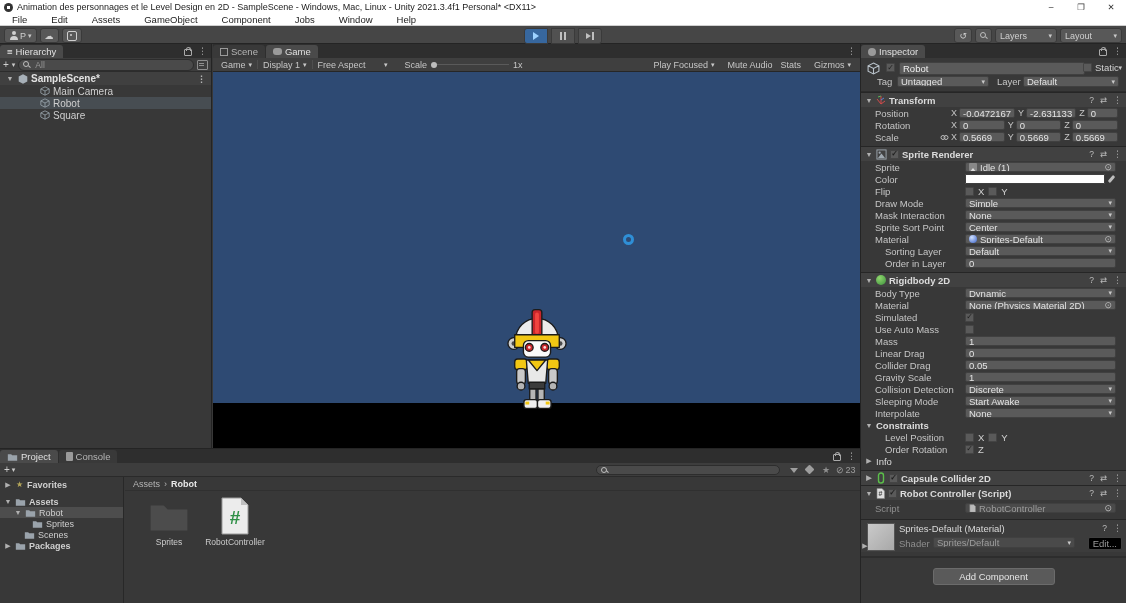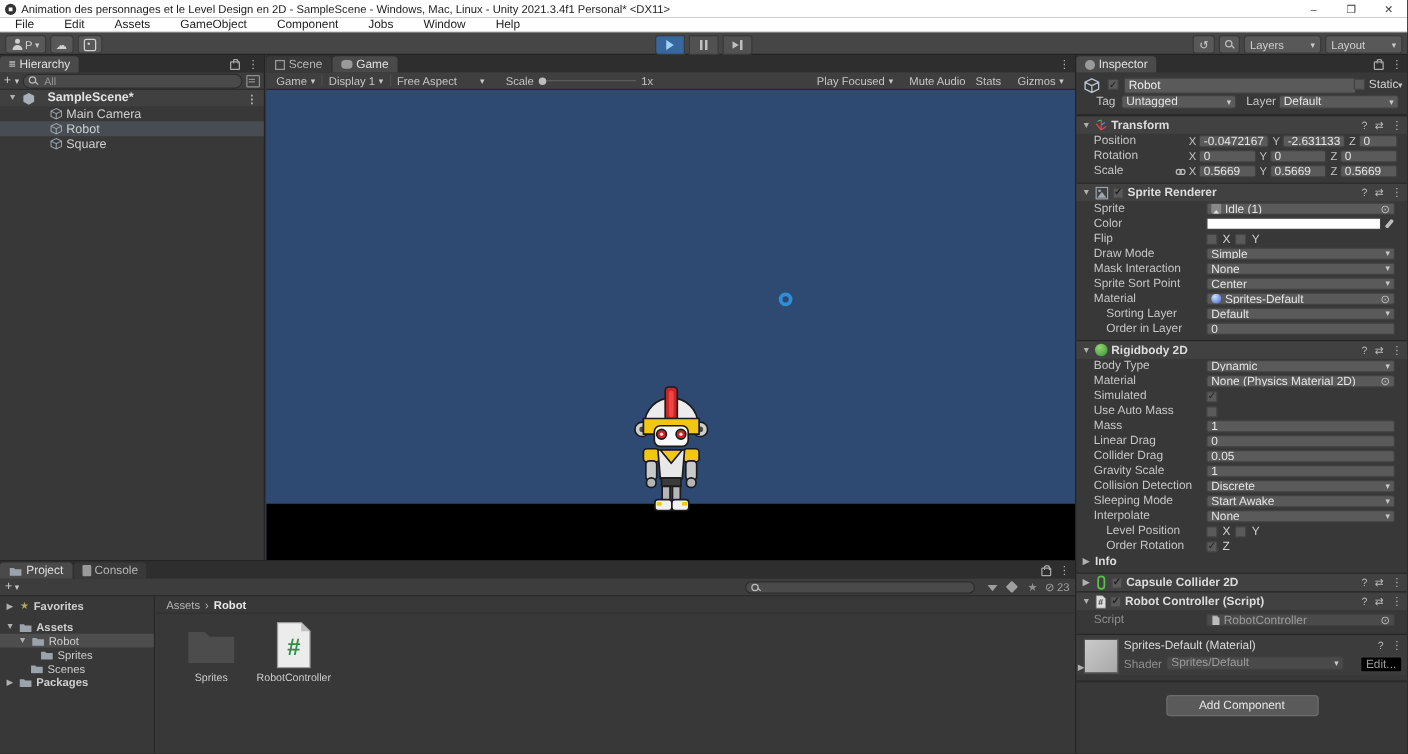--- a/index.html
+++ b/index.html
@@ -57,21 +57,21 @@
   .kebab{font-size:9px;color:#b5b5b5;letter-spacing:0;}
 
   
   .hier{position:absolute;left:0;top:44px;width:212px;height:404px;background:#383838;border-right:1px solid #242424;box-sizing:border-box;}
   .searchrow{height:14px;background:#3d3d3d;border-bottom:1px solid #2c2c2c;display:flex;align-items:center;padding:0 3px;gap:3px;box-sizing:border-box;}
   .searchbox{flex:1;height:10px;background:#4a4a4a;border:1px solid #2d2d2d;border-radius:6px;display:flex;align-items:center;padding:0 4px;gap:3px;}
   .searchbox input{flex:1;background:transparent;border:none;outline:none;color:#ddd;font-size:8.5px;font-family:inherit;min-width:0;}
   .searchbox input::placeholder{color:#999;}
   .filter-icon{width:9px;height:8px;border:1px solid #8e8e8e;border-radius:1px;position:relative;display:inline-block;}
   .filter-icon::after{content:"";position:absolute;left:1px;top:2px;width:5px;height:1px;background:#8e8e8e;box-shadow:0 2px 0 #8e8e8e;}
-  .scene-row{height:13px;display:flex;align-items:center;gap:10px;background:#404040;padding-left:18px;font-weight:bold;color:#e2e2e2;position:relative;}
+  .scene-row{height:13px;display:flex;align-items:center;gap:3px;background:#404040;padding-left:18px;font-weight:bold;color:#e2e2e2;position:relative;}
   .hrow{height:12px;display:flex;align-items:center;gap:3px;padding-left:40px;color:#cfcfcf;}
   .hrow.selected{background:#474d52;}
   .fold{width:8px;font-size:7px;color:#b0b0b0;text-align:center;flex:0 0 auto;}
 
   
   .center{position:absolute;left:213px;top:44px;width:647px;height:404px;}
   .gtoolbar{height:14px;background:#3f3f3f;border-bottom:1px solid #262626;display:flex;align-items:center;
     font-size:9px;color:#c6c6c6;padding:0 3px;box-sizing:border-box;position:relative;}
   .gdd{display:flex;align-items:center;gap:3px;padding:0 5px;}
   .gsep{width:1px;height:9px;background:#4e4e4e;}
@@ -685,39 +685,45 @@
       <div class="irow">
         <span class="ilabel">Interpolate</span>
         <span class="ictrl">
             <span class="fld">
               <span>None</span>
               <i class="dd-arrow">▾</i>
             </span>
           </span>
       </div>
       <div class="irow">
+        <span class="foldline">
+            <span class="fold">▼</span>
+            <span>Constraints</span>
+          </span>
+      </div>
+      <div class="irow">
         <span class="ilabel ind">Level Position</span>
         <span class="ictrl" style="display:flex;align-items:center;gap:4px;">
           <span class="cb"></span>
             <span>X</span>
           <span class="cb"></span>
             <span>Y</span>
         </span>
       </div>
       <div class="irow">
         <span class="ilabel ind">Order Rotation</span>
         <span class="ictrl" style="display:flex;align-items:center;gap:4px;">
           <span class="cb">
               <span>✓</span>
             </span>
             <span>Z</span>
         </span>
       </div>
       <div class="irow">
-        <span class="foldline" style="font-weight:bold;">
+        <span class="foldline" style="font-weight:normal;">
             <span class="fold">▶</span>
             <span>Info</span>
           </span>
       </div>
 
       <div class="comp-hdr" style="margin-top:3px;">
         <span class="fold">▶</span>
         <svg width="10" height="12" viewBox="0 0 10 12">
             <rect x="2.5" y="1" width="5" height="10" rx="2.5" fill="none" stroke="#5bbf4a" stroke-width="1.4"></rect>
           </svg>

